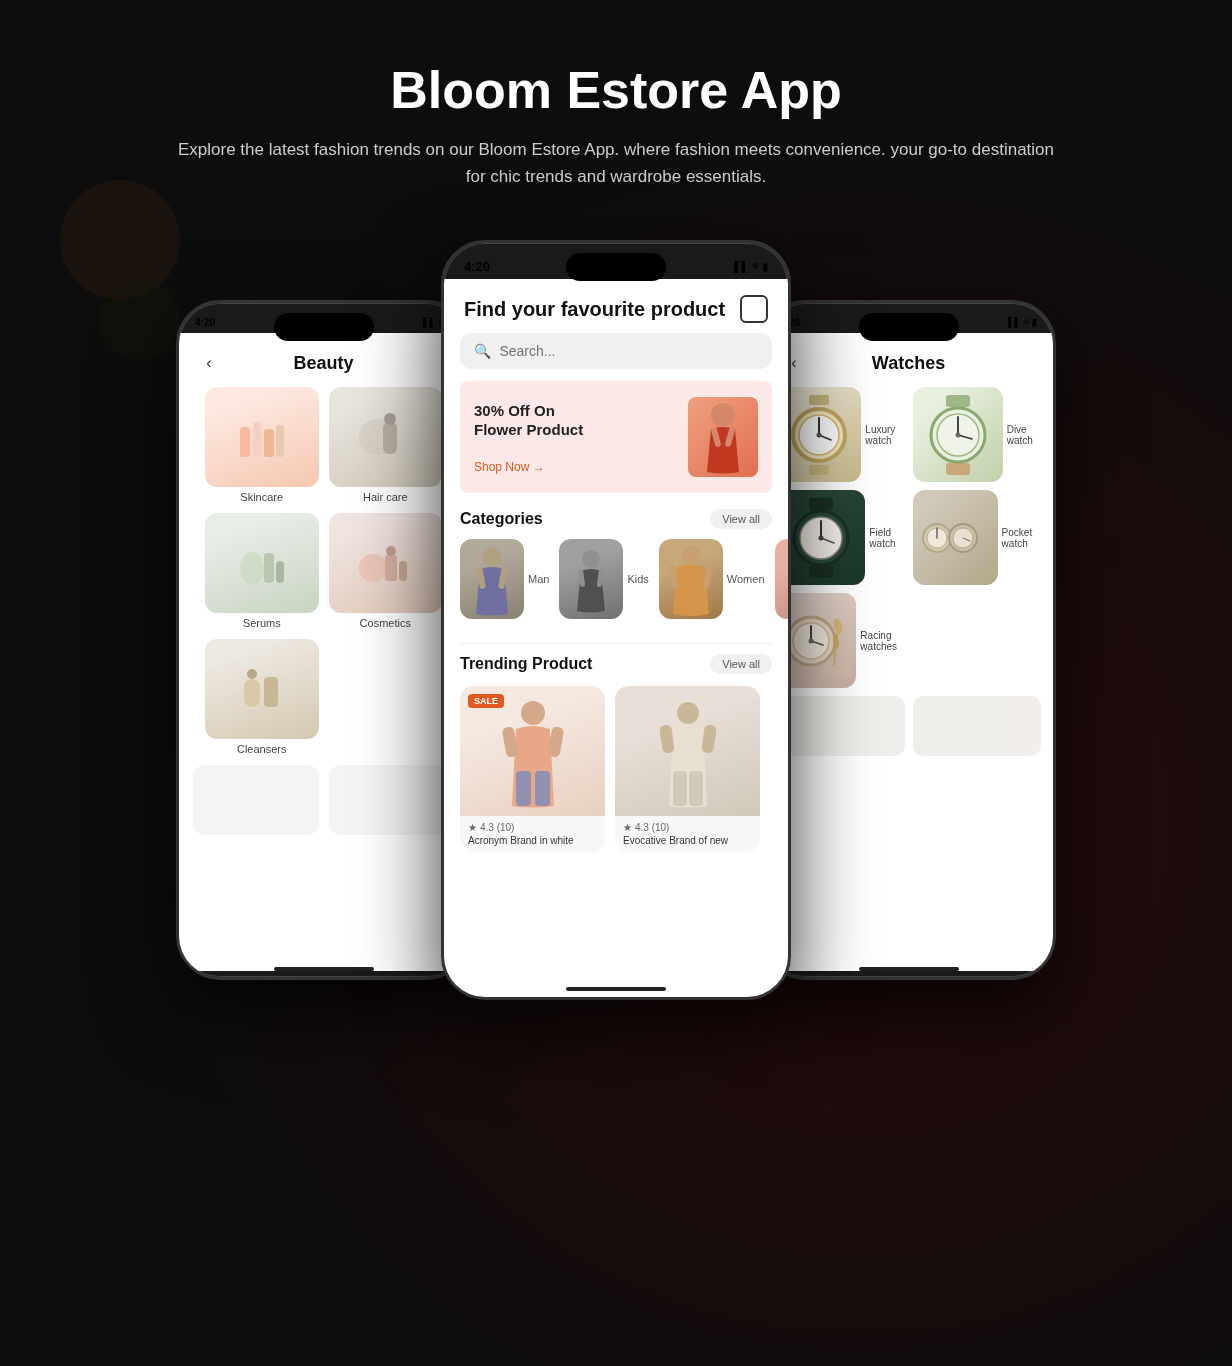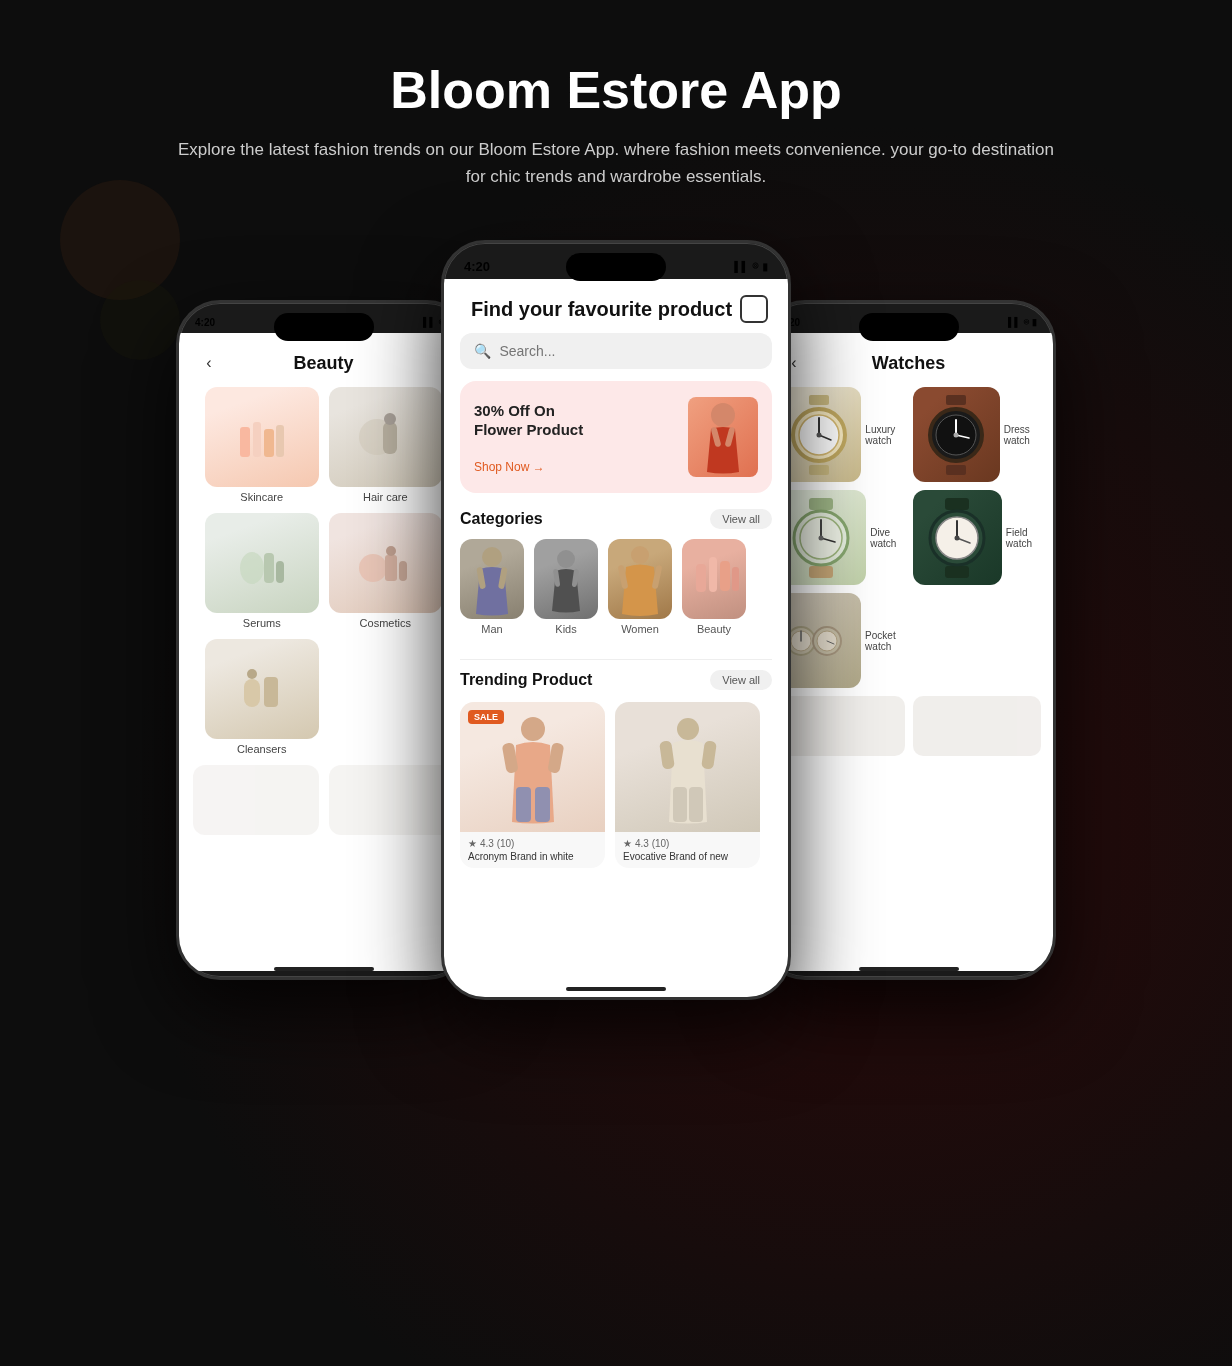--- a/index.html
+++ b/index.html
@@ -144,21 +144,20 @@
       padding: 16px 20px 10px;
       display: flex;
       justify-content: space-between;
       align-items: center;
     }
 
     .home-title {
       font-size: 20px;
       font-weight: 700;
       color: #111;
-      margin-left: 7px;
     }
 
     .cart-icon {
       width: 28px; height: 28px;
       border: 2px solid #333;
       border-radius: 6px;
       display: flex; align-items: center; justify-content: center;
       font-size: 14px;
     }
 
@@ -175,21 +174,21 @@
     .search-bar .search-icon-inner { font-size: 14px; color: #888; }
     .search-bar input {
       border: none; background: none; outline: none;
       font-size: 14px; color: #a16207; width: 100%;
     }
 
     
     .banner {
       margin: 0 16px 16px;
       background: #fde8e8;
-      border-radius: 16px;
+      border-radius: 8px;
       padding: 16px 14px;
       display: flex;
       justify-content: space-between;
       align-items: center;
       overflow: hidden;
       position: relative;
       min-height: 90px;
     }
 
     .banner-text { z-index: 2; }
@@ -244,21 +243,21 @@
     
     .categories-row {
       display: flex;
       gap: 10px;
       padding: 0 16px 14px;
       overflow: hidden;
     }
 
     .category-item {
       display: flex;
-      flex-direction: column;
+      flex-direction: row;
       align-items: center;
       gap: 4px;
       cursor: pointer;
     }
 
     .category-img {
       width: 64px; height: 80px;
       border-radius: 12px;
       overflow: hidden;
     }
@@ -831,34 +830,20 @@
               <circle cx="40" cy="45" r="26" fill="#f5e8c0" stroke="#c0a860" stroke-width="4"></circle>
               <circle cx="40" cy="45" r="20" fill="#fff" stroke="#d4b870" stroke-width="1.5"></circle>
               <line x1="40" y1="45" x2="40" y2="28" stroke="#333" stroke-width="2" stroke-linecap="round"></line>
               <line x1="40" y1="45" x2="52" y2="50" stroke="#333" stroke-width="1.5" stroke-linecap="round"></line>
               <circle cx="40" cy="45" r="2.5" fill="#555"></circle>
             </svg>
           </div>
           <span class="watch-label">Luxury watch</span>
         </div>
 
-        <div class="watch-item">
-          <div class="watch-img w-dress">
-            <svg width="80" height="90" viewBox="0 0 80 90">
-              <rect x="30" y="5" width="20" height="10" rx="2" fill="#5a3020"></rect>
-              <rect x="30" y="75" width="20" height="10" rx="2" fill="#5a3020"></rect>
-              <circle cx="40" cy="45" r="26" fill="#1a1a1a" stroke="#3a2818" stroke-width="4"></circle>
-              <circle cx="40" cy="45" r="20" fill="#111" stroke="#555" stroke-width="1"></circle>
-              <line x1="40" y1="45" x2="40" y2="30" stroke="#fff" stroke-width="2" stroke-linecap="round"></line>
-              <line x1="40" y1="45" x2="53" y2="48" stroke="#fff" stroke-width="1.5" stroke-linecap="round"></line>
-              <circle cx="40" cy="45" r="2.5" fill="#aaa"></circle>
-            </svg>
-          </div>
-          <span class="watch-label">Dress watch</span>
-        </div>
 
         <div class="watch-item">
           <div class="watch-img w-dive">
             <svg width="80" height="90" viewBox="0 0 80 90">
               <rect x="28" y="5" width="24" height="12" rx="3" fill="#a0b888"></rect>
               <rect x="28" y="73" width="24" height="12" rx="3" fill="#c8a878"></rect>
               <circle cx="40" cy="45" r="27" fill="#e8f0e0" stroke="#88a870" stroke-width="3"></circle>
               <circle cx="40" cy="45" r="21" fill="#f0f4e8" stroke="#a0b880" stroke-width="1.5"></circle>
               <line x1="40" y1="45" x2="40" y2="27" stroke="#444" stroke-width="2" stroke-linecap="round"></line>
               <line x1="40" y1="45" x2="54" y2="49" stroke="#333" stroke-width="1.5" stroke-linecap="round"></line>
@@ -891,20 +876,38 @@
               <circle cx="22" cy="45" r="10" fill="#f0e8d8" stroke="#c0b090" stroke-width="1"></circle>
               <circle cx="48" cy="45" r="14" fill="#c8c0a8" stroke="#a89880" stroke-width="2"></circle>
               <circle cx="48" cy="45" r="10" fill="#e8e0d0" stroke="#b8a888" stroke-width="1"></circle>
               <line x1="22" y1="45" x2="22" y2="35" stroke="#666" stroke-width="1.5" stroke-linecap="round"></line>
               <line x1="48" y1="45" x2="55" y2="48" stroke="#666" stroke-width="1" stroke-linecap="round"></line>
             </svg>
           </div>
           <span class="watch-label">Pocket watch</span>
         </div>
 
+        <div class="watch-item">
+          <div class="watch-img w-racing">
+            <svg width="80" height="90" viewBox="0 0 80 90">
+
+              <rect x="5" y="50" width="70" height="30" rx="3" fill="#d4c0b0" opacity="0.5"></rect>
+              <circle cx="35" cy="45" r="24" fill="#e8d8c8" stroke="#c0a888" stroke-width="3"></circle>
+              <circle cx="35" cy="45" r="18" fill="#f5ece0" stroke="#d0b898" stroke-width="1.5"></circle>
+              <line x1="35" y1="45" x2="35" y2="30" stroke="#444" stroke-width="2" stroke-linecap="round"></line>
+              <line x1="35" y1="45" x2="47" y2="49" stroke="#555" stroke-width="1.5" stroke-linecap="round"></line>
+              <circle cx="35" cy="45" r="2.5" fill="#666"></circle>
+
+              <path d="M58 70 Q60 50 62 30" stroke="#c8b070" stroke-width="2" fill="none"></path>
+              <ellipse cx="62" cy="30" rx="4" ry="8" fill="#d4b878" transform="rotate(-15 62 30)"></ellipse>
+              <ellipse cx="60" cy="45" rx="3" ry="7" fill="#c8a860" transform="rotate(-10 60 45)"></ellipse>
+            </svg>
+          </div>
+          <span class="watch-label">Racing watches</span>
+        </div>
 
       </div>
 
       <div class="watch-placeholder">
         <div class="watch-ph-box"></div>
         <div class="watch-ph-box"></div>
       </div>
 
     </div>
     <div class="bottom-bar"></div>

